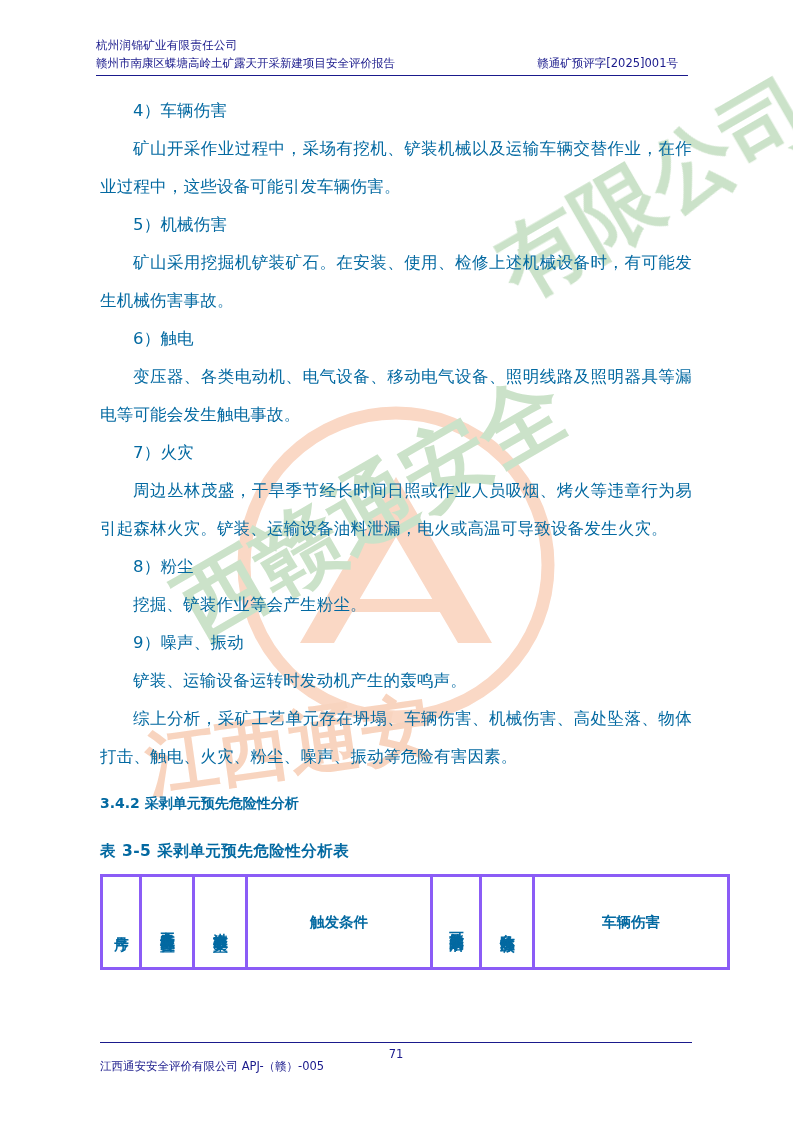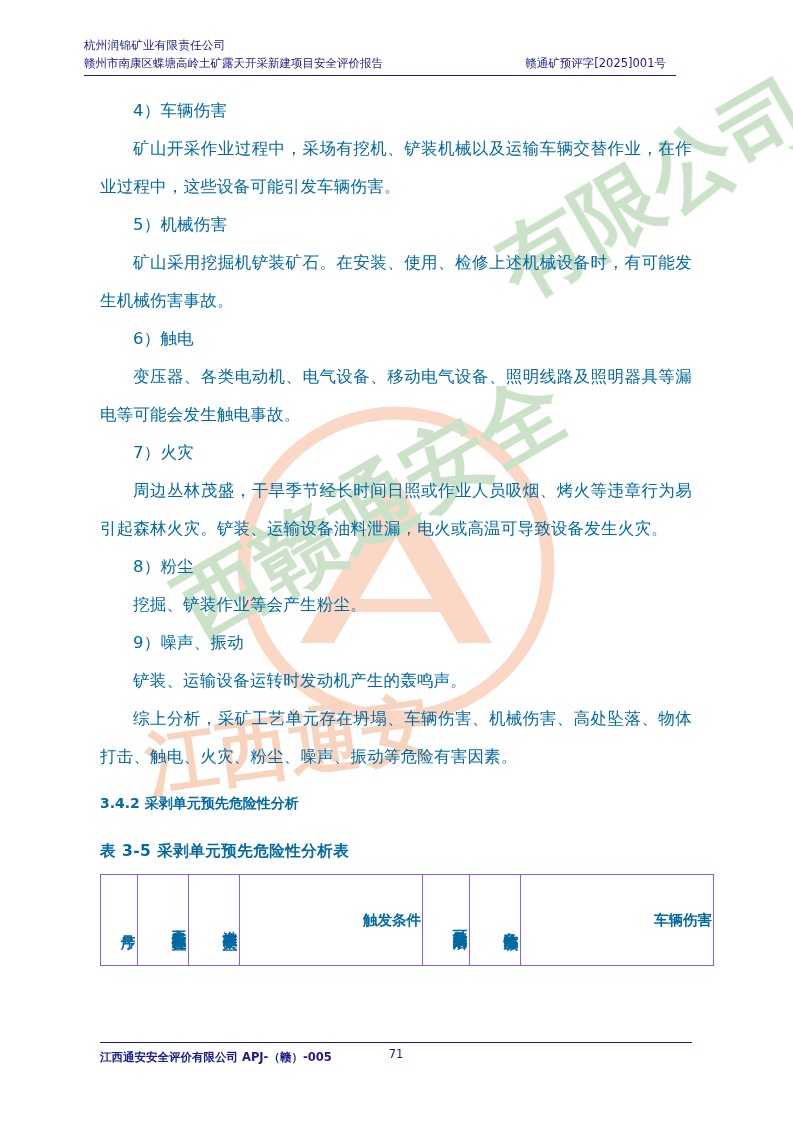--- a/index.html
+++ b/index.html
@@ -24,21 +24,21 @@
     position: absolute;
     left: 0; top: 0;
     width: 793px; height: 1122px;
     pointer-events: none;
     z-index: 0;
   }
 
   
   .header {
     position: absolute;
-    left: 84px;
+    left: 96px;
     top: 36px;
     width: 592px;
     z-index: 2;
   }
   .header-line1 {
     font-size: 11.5px;
     color: #1a1a8c;
     letter-spacing: 0.3px;
     line-height: 18px;
   }
@@ -99,24 +99,24 @@
   }
 
   
   table.risk-table {
     border-collapse: collapse;
     width: 592px;
     margin-top: 6px;
     table-layout: fixed;
   }
   table.risk-table th {
-    border: 1px solid #8b5cf6;
+    border: 3px solid #8b5cf6;
     font-size: 14.5px;
     font-weight: bold;
-    text-align: right;
+    text-align: center;
     vertical-align: middle;
     height: 86px;
     padding: 2px 1px;
     line-height: 19px;
   }
   .col-no     { width: 34px; }
   .col-src    { width: 48px; }
   .col-type   { width: 48px; }
   .col-cond   { width: 180px; }
   .col-cons   { width: 44px; }
@@ -145,22 +145,21 @@
   }
   .footer-row {
     position: relative;
     font-size: 11.5px;
     color: #1a1a8c;
     height: 16px;
   }
   .footer-left {
     position: absolute;
     left: 0;
-    top: 3px;
-    font-weight: bold;
+    top: 12px;
   }
   .footer-center {
     position: absolute;
     left: 0;
     width: 592px;
     text-align: center;
     top: 0;
   }
 </style>
 </head>

